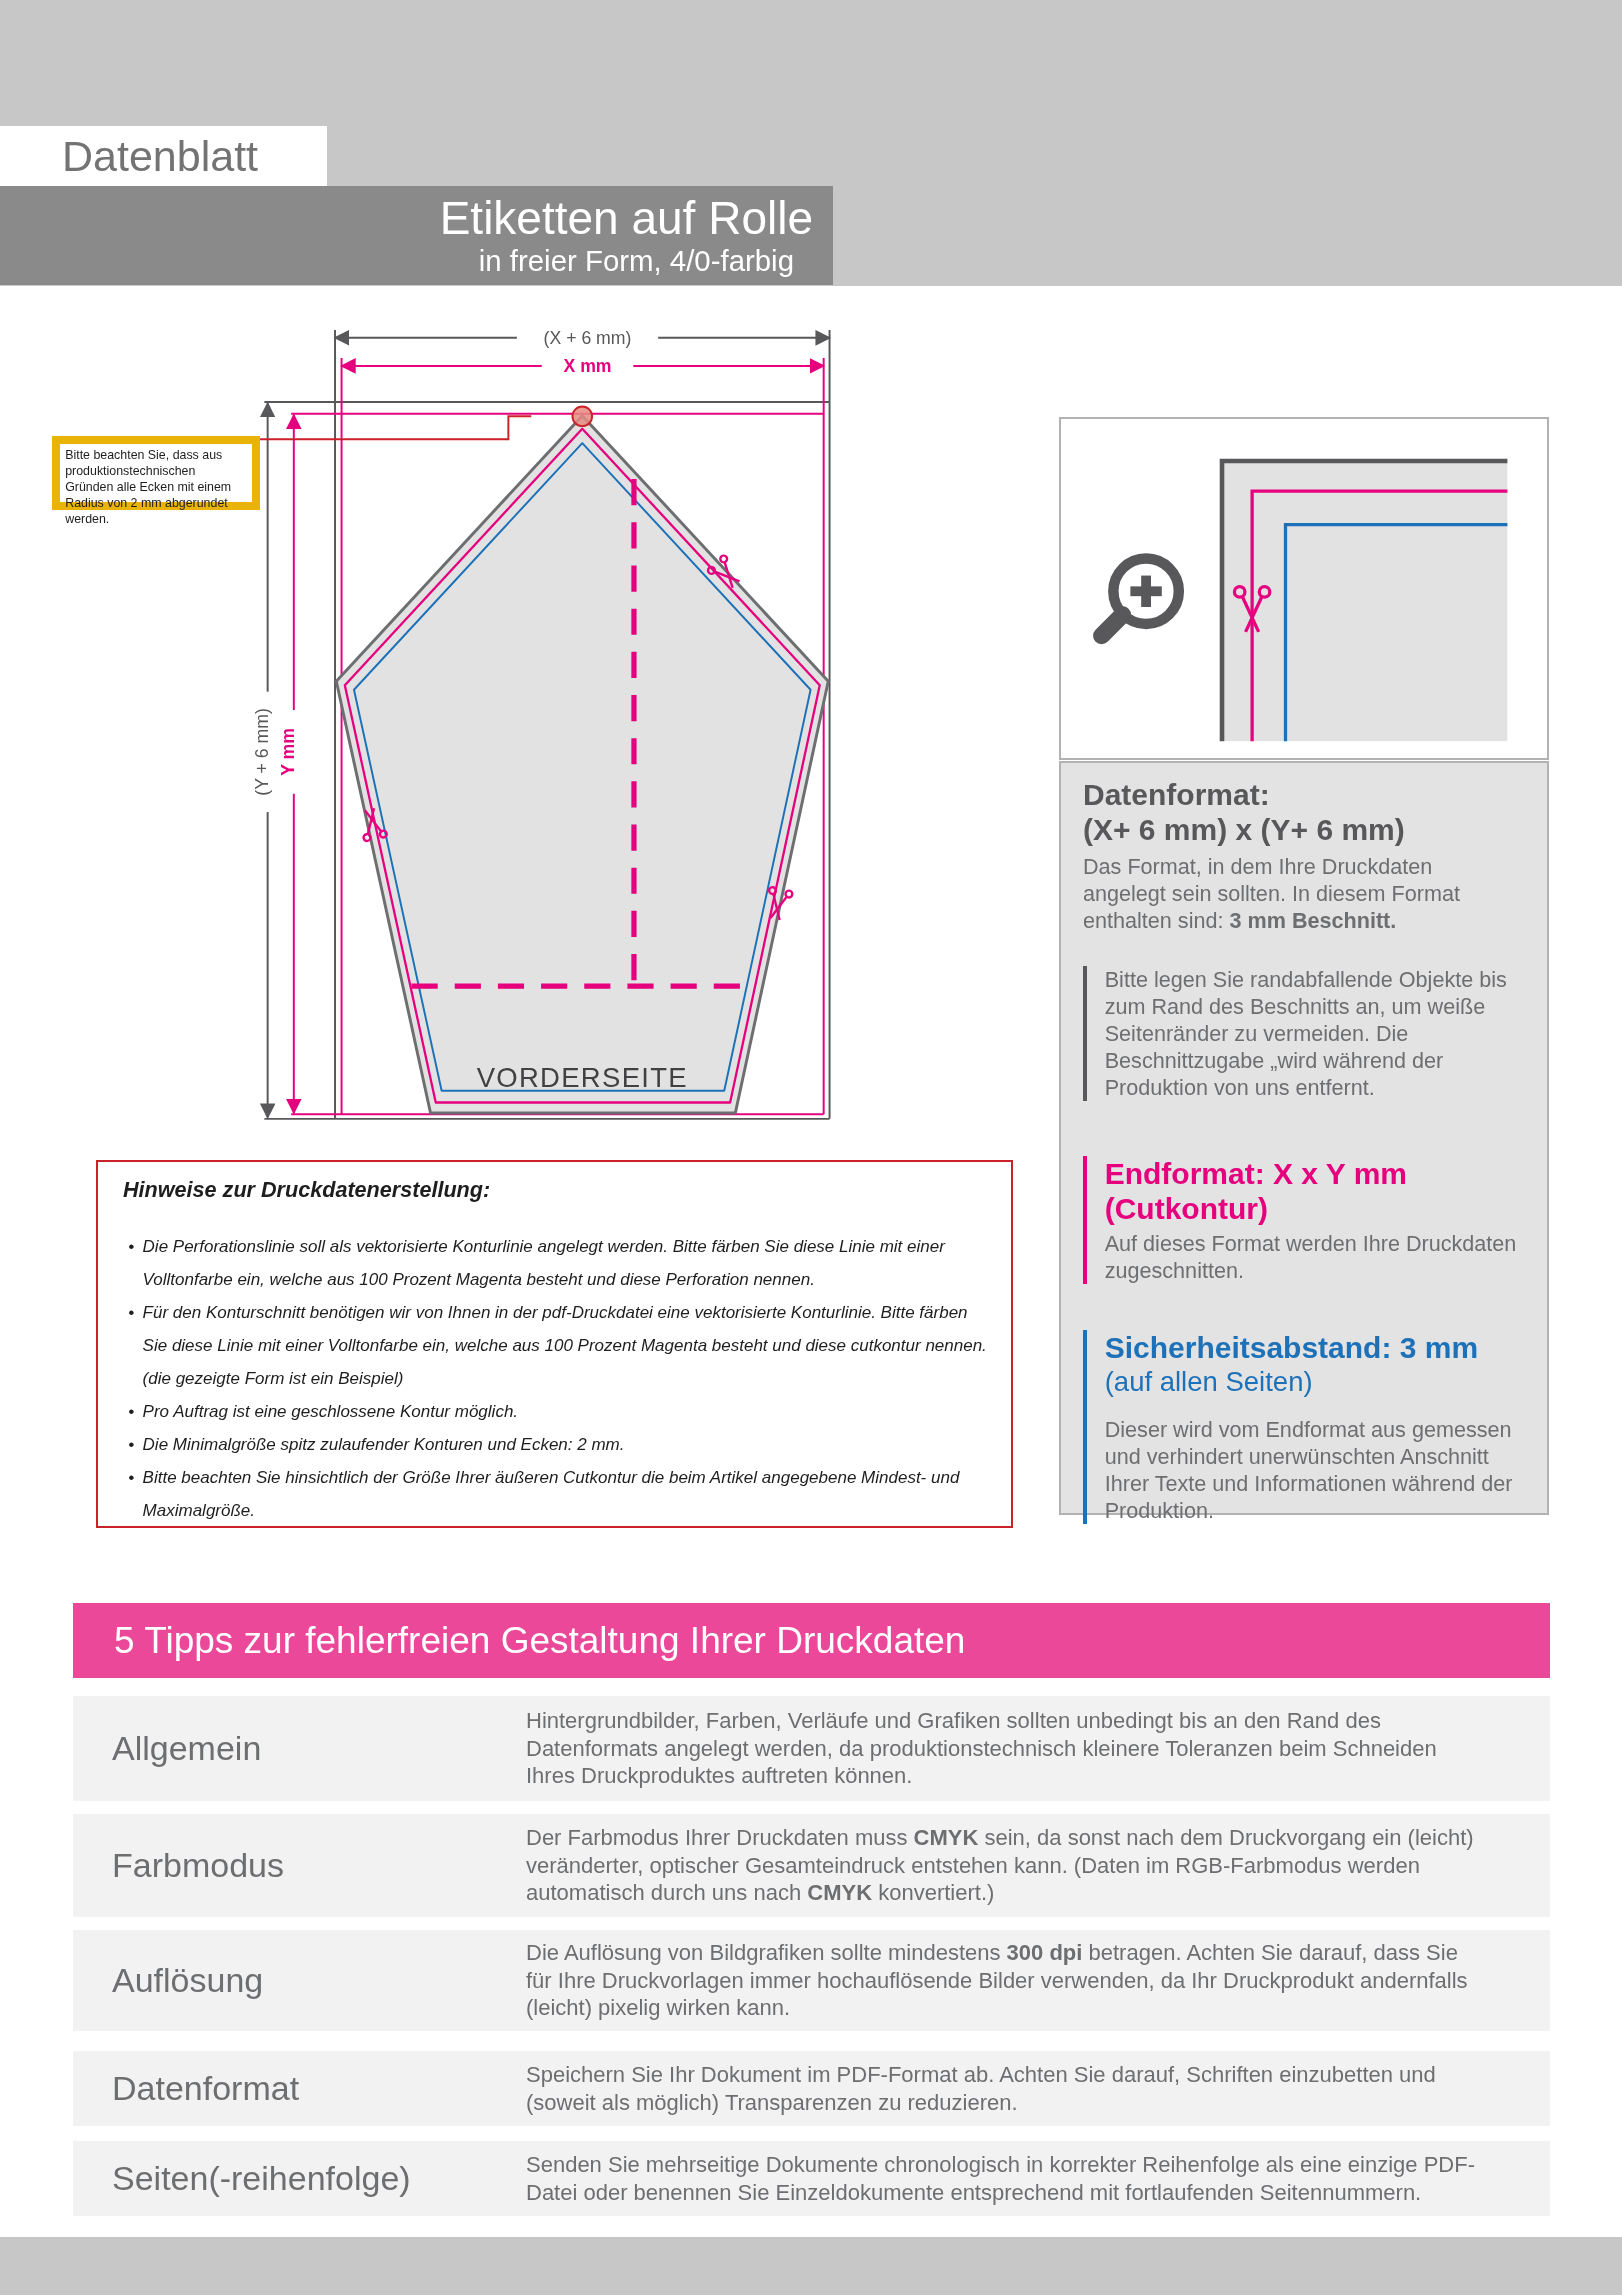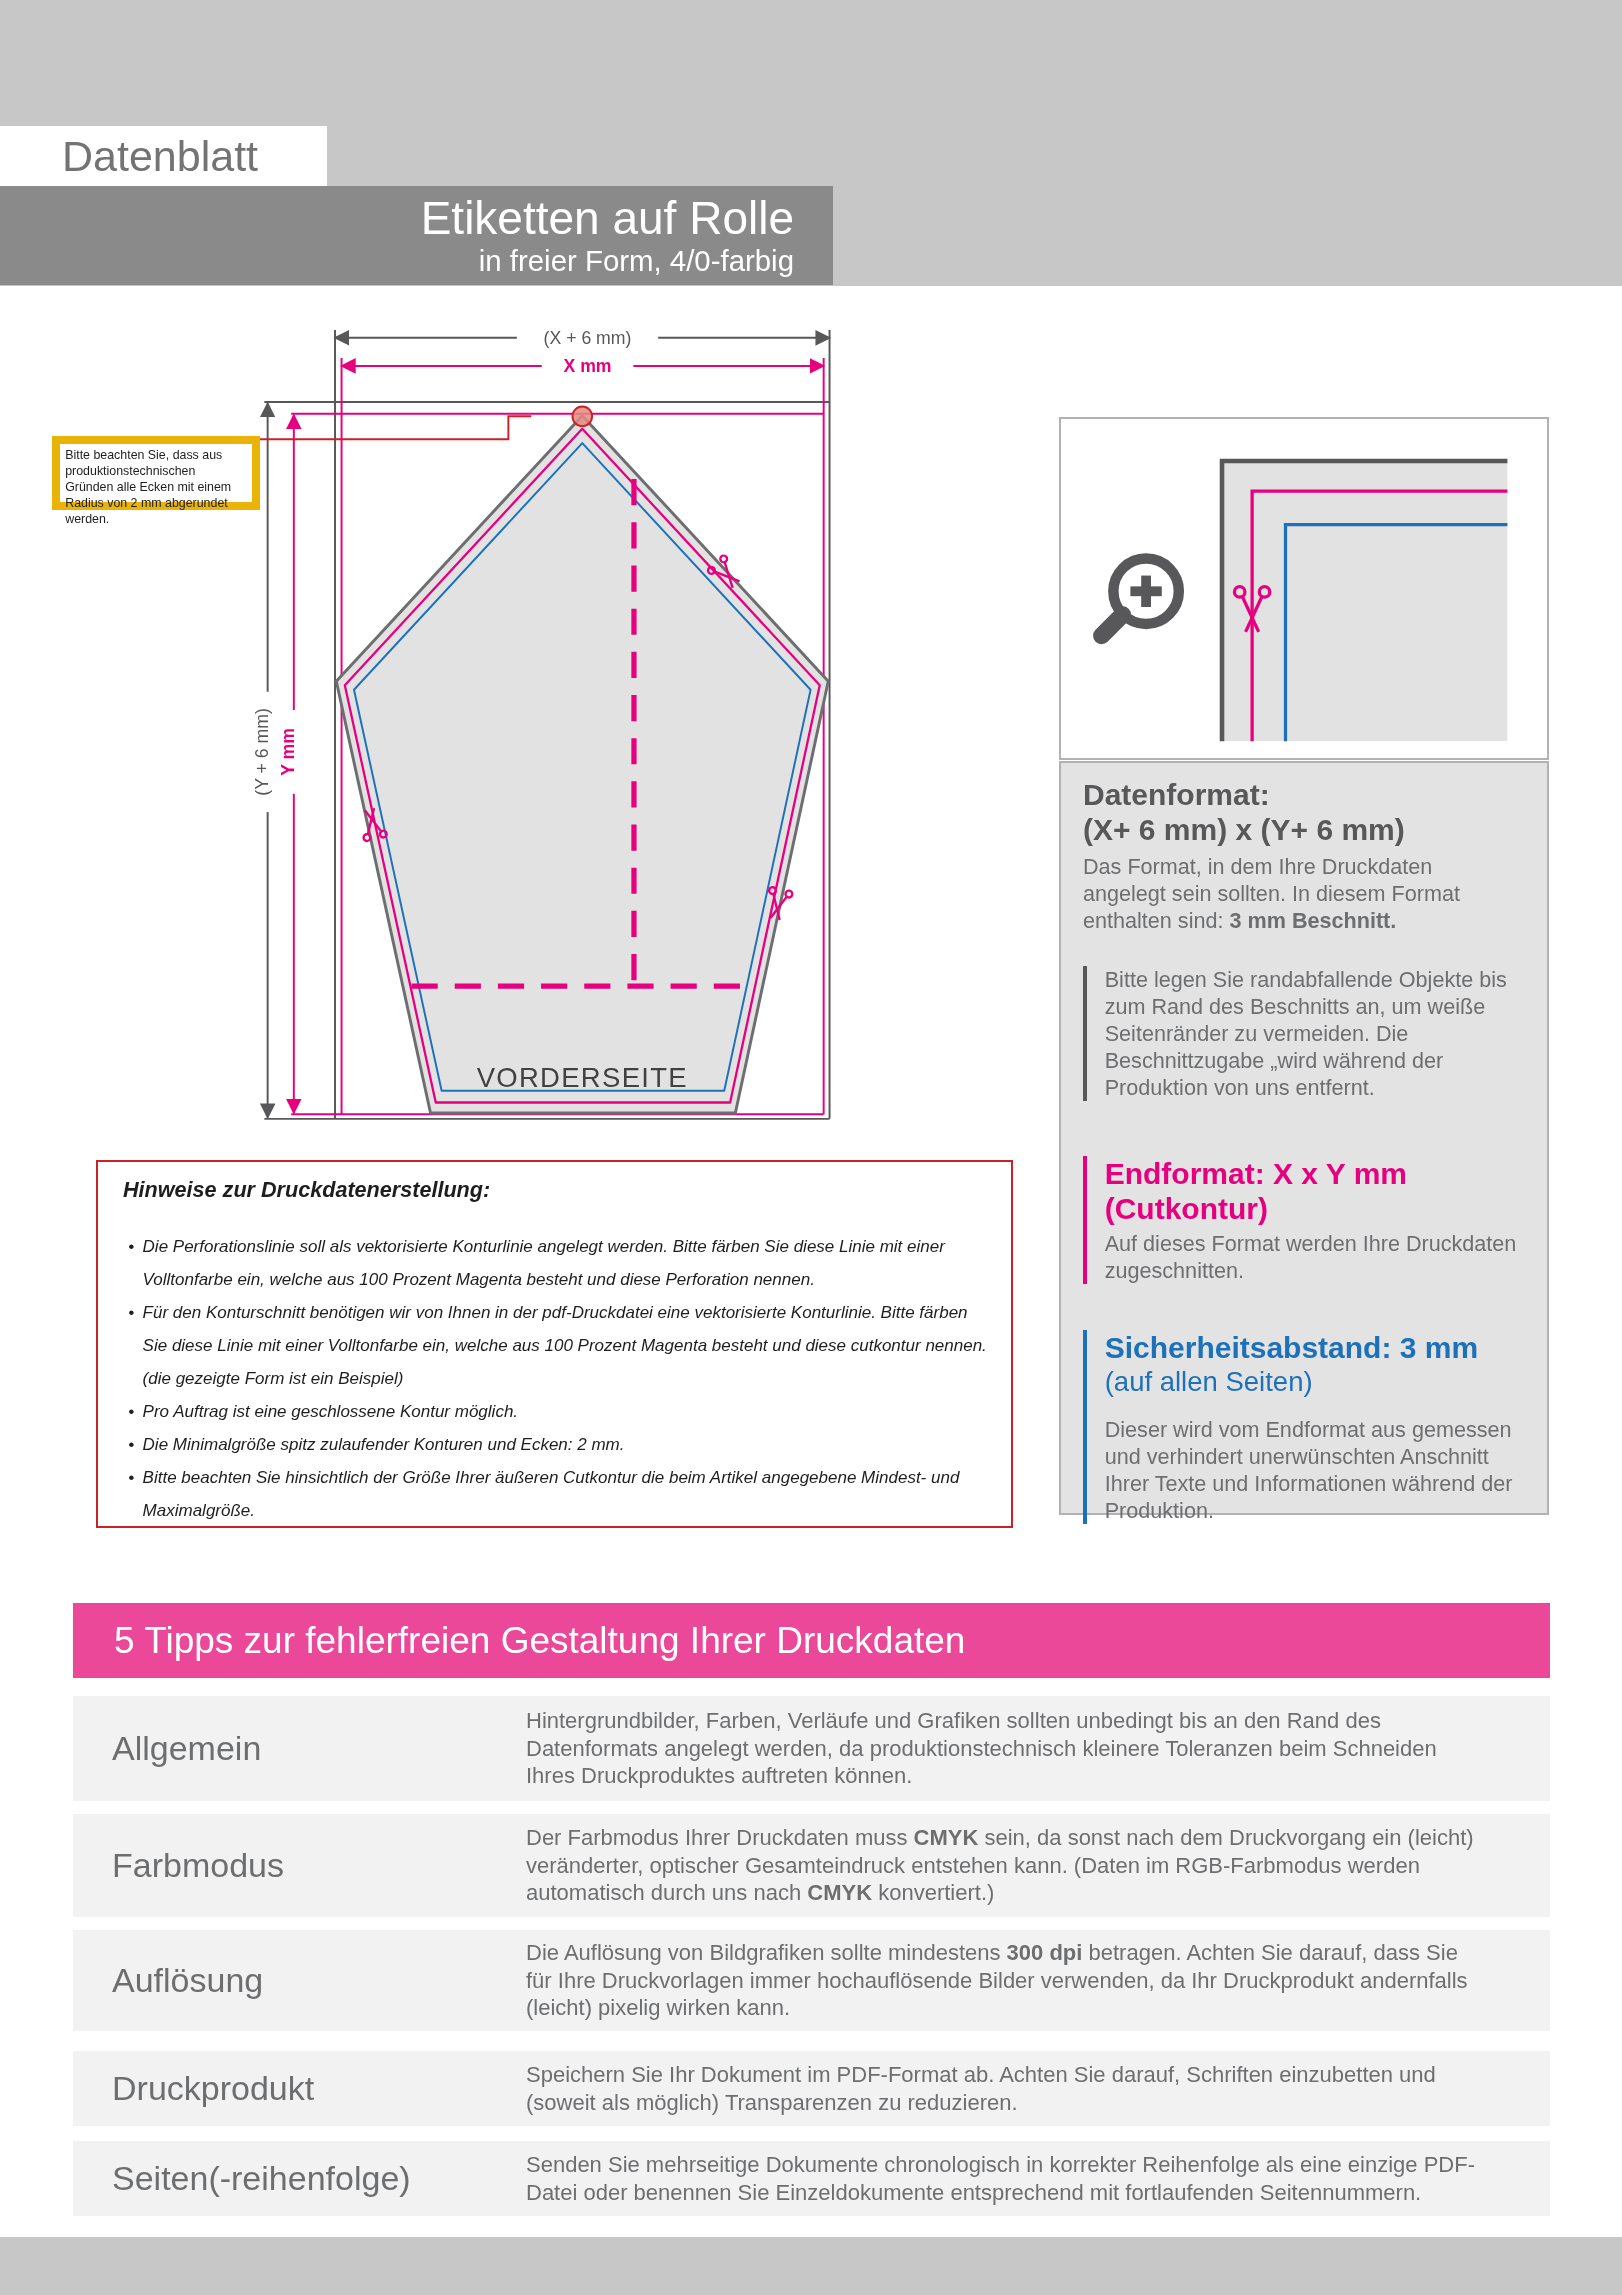--- a/index.html
+++ b/index.html
@@ -7,21 +7,21 @@
         font-family:"Liberation Sans",sans-serif;}
   .abs{position:absolute;}
   .bold{font-weight:bold;}
 
   
   .top-band{left:0;top:0;width:1623px;height:286px;background:#c7c7c8;}
   .sheet-box{left:0;top:126px;width:327px;height:60px;background:#ffffff;display:flex;align-items:center;}
   .sheet-box span{padding-left:62px;font-size:43px;color:#737373;}
   .head-band{left:0;top:186px;width:833px;height:99px;background:#8a8a8a;color:#fff;
              display:flex;flex-direction:column;align-items:flex-end;justify-content:center;padding-right:0;}
-  .head-title{font-size:46px;line-height:50px;margin-right:39px;}
+  .head-title{font-size:46px;line-height:50px;margin-right:20px;}
   .head-sub{font-size:29.4px;line-height:35px;margin-right:39px;}
 
   
   svg text{font-family:"Liberation Sans",sans-serif;}
   .note-box{left:52px;top:436px;width:208px;height:74px;background:#fff;border:8px solid #eab308;
             box-sizing:border-box;padding:3.3px 5.2px;font-size:12.4px;line-height:16px;color:#1e1e1e;}
 
   
   .detail-box{left:1059px;top:417px;width:490px;height:343px;background:#fff;border:2.6px solid #b2b2b4;box-sizing:border-box;}
   .info-panel{left:1059px;top:761px;width:490px;height:754px;background:#e3e3e4;border:2px solid #b2b2b4;box-sizing:border-box;}
@@ -211,21 +211,21 @@
         <p><span>Hintergrundbilder, Farben, Verläufe und Grafiken sollten unbedingt bis an den Rand des Datenformats angelegt werden, da produktionstechnisch kleinere Toleranzen beim Schneiden Ihres Druckproduktes auftreten können.</span></p>
       </div>
   </div>
   <div class="abs tip-row" style="top:1930px;height:101px;">
     <div class="tip-label">Auflösung</div>
     <div class="tip-text">
         <p><span>Die Auflösung von Bildgrafiken sollte mindestens </span><span class="bold">300 dpi</span><span> betragen. Achten Sie darauf, dass Sie für Ihre Druckvorlagen immer hochauflösende Bilder verwenden, da Ihr Druckprodukt andernfalls (leicht) pixelig wirken kann.</span></p>
       </div>
   </div>
   <div class="abs tip-row" style="top:2051px;height:75px;">
-    <div class="tip-label">Druckprodukt</div>
+    <div class="tip-label">Datenformat</div>
     <div class="tip-text">
         <p><span>Speichern Sie Ihr Dokument im PDF-Format ab. Achten Sie darauf, Schriften einzubetten und (soweit als möglich) Transparenzen zu reduzieren.</span></p>
       </div>
   </div>
   <div class="abs tip-row" style="top:2141px;height:75px;">
     <div class="tip-label">Seiten(-reihenfolge)</div>
     <div class="tip-text">
         <p><span>Senden Sie mehrseitige Dokumente chronologisch in korrekter Reihenfolge als eine einzige PDF-Datei oder benennen Sie Einzeldokumente entsprechend mit fortlaufenden Seitennummern.</span></p>
       </div>
   </div>

